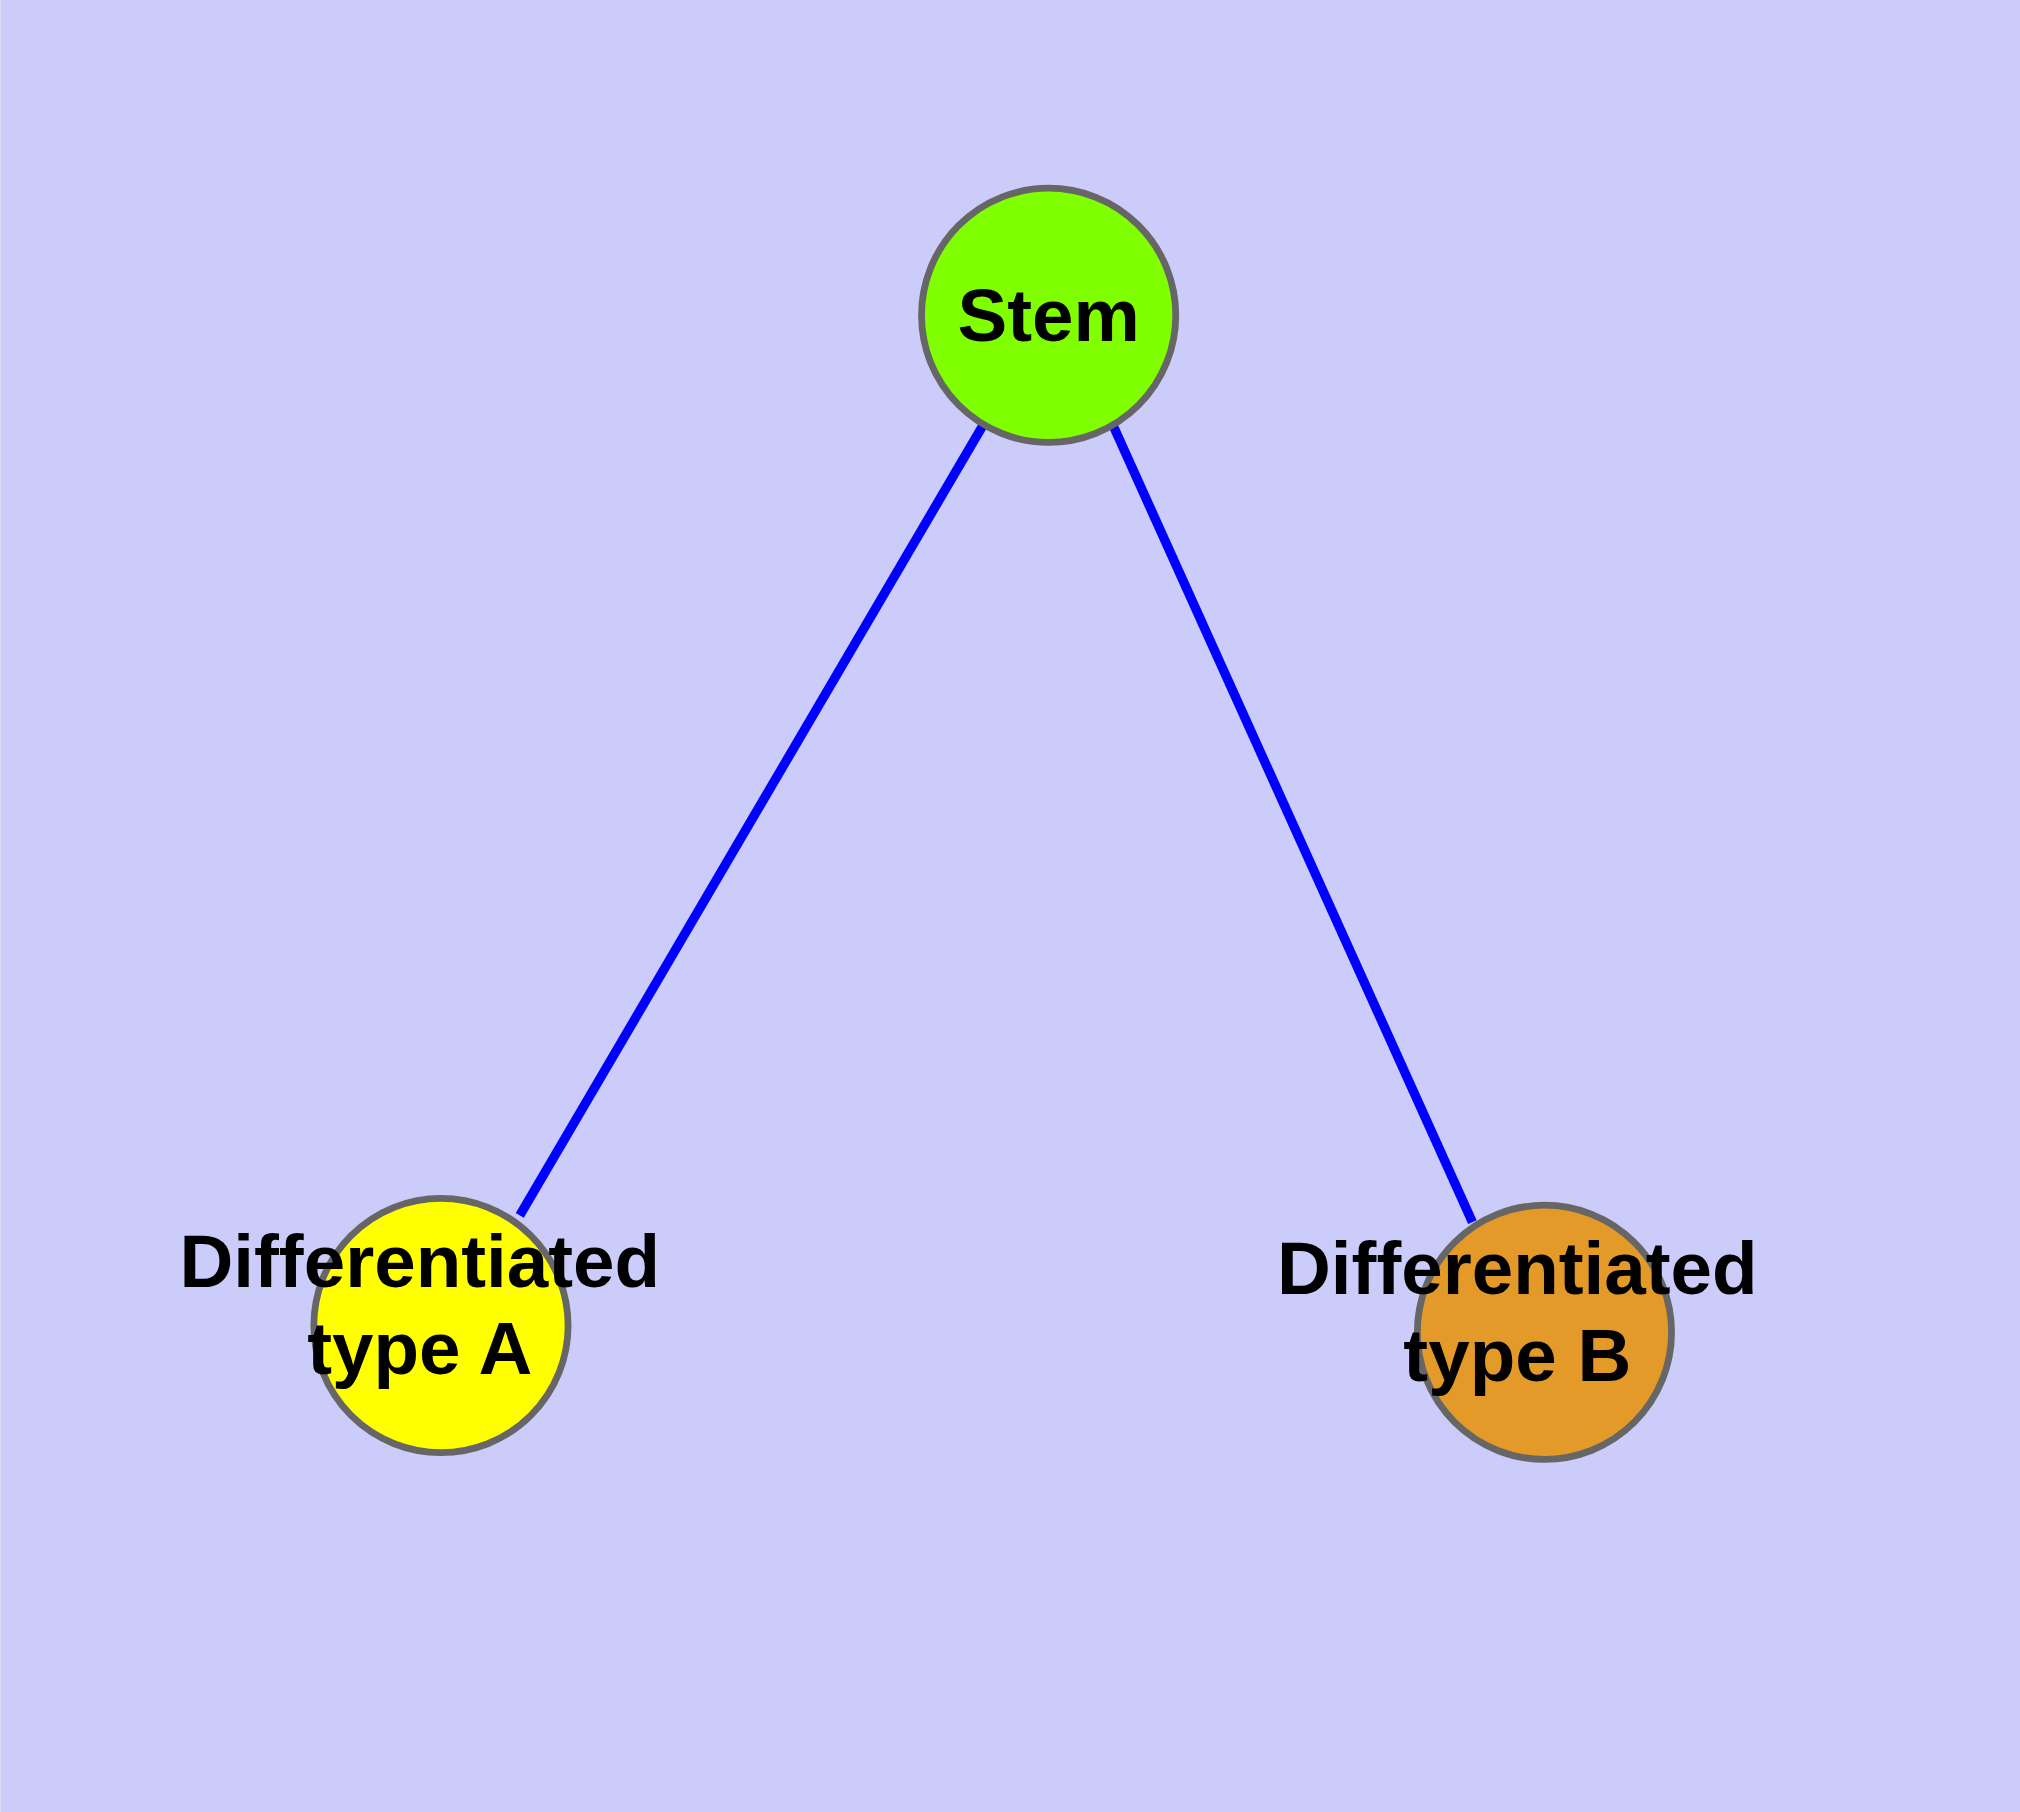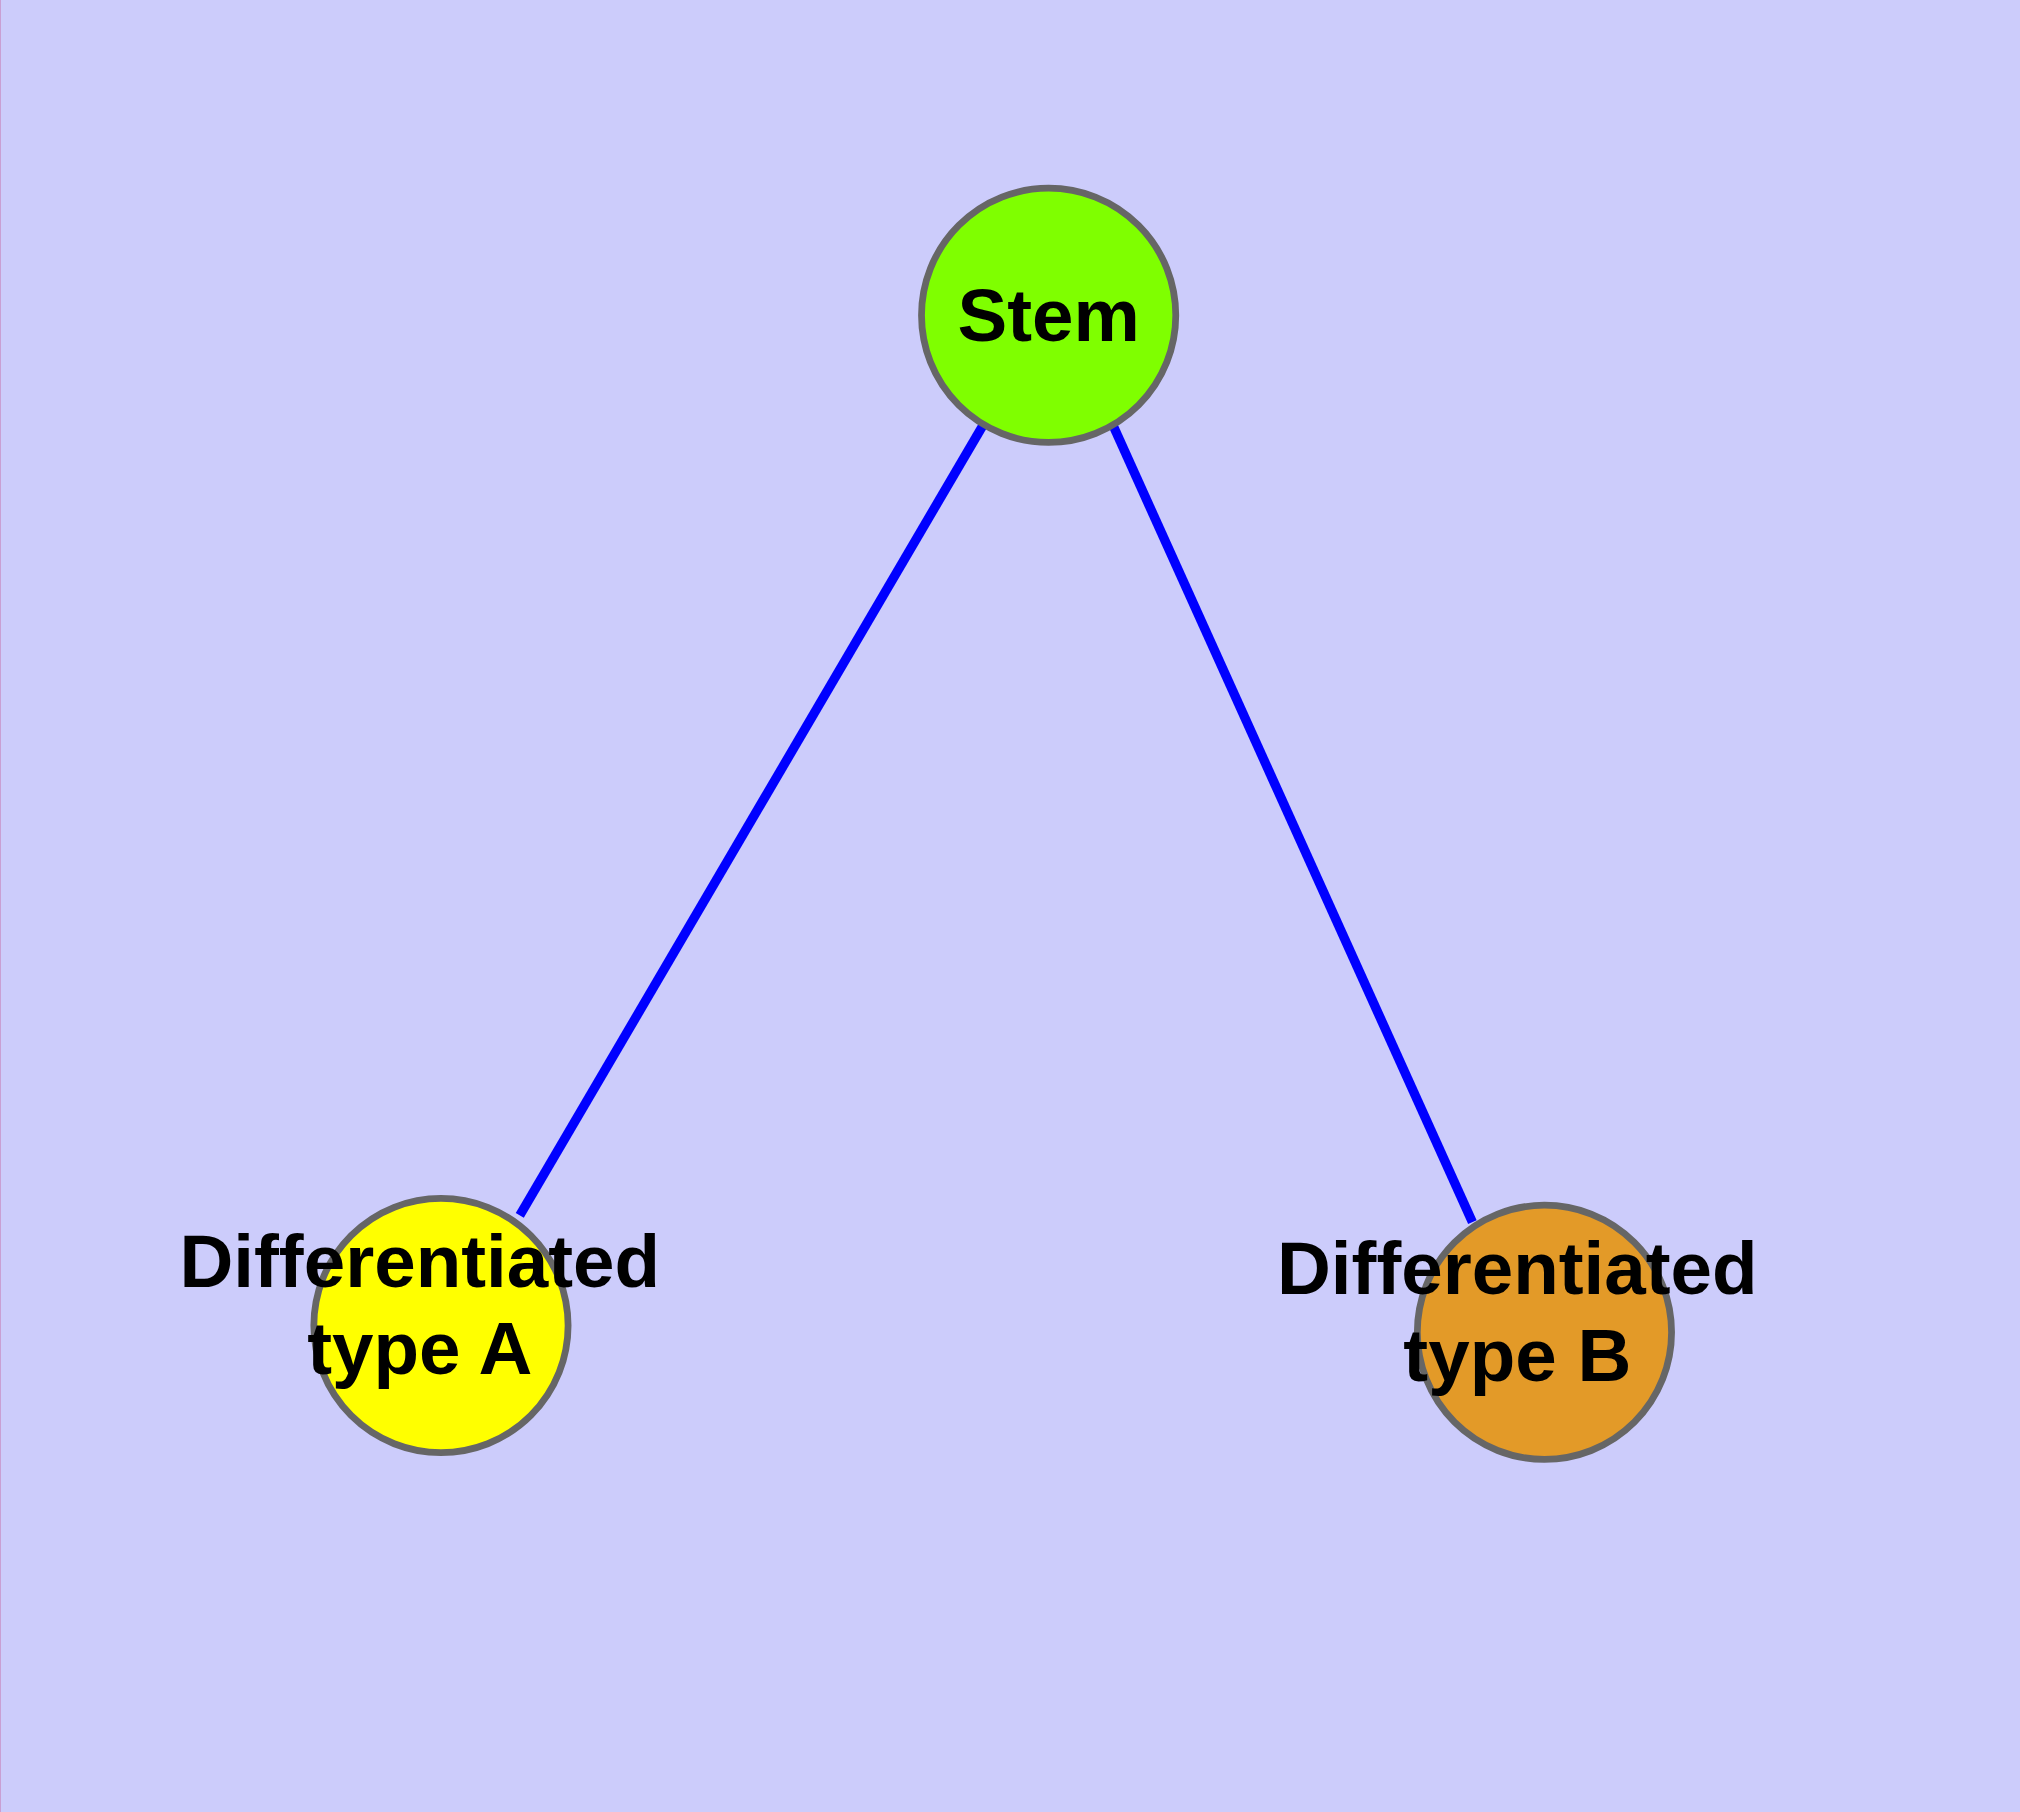--- a/index.html
+++ b/index.html
@@ -37,21 +37,21 @@
   .graph-edge {
     stroke: #0000ff;
     stroke-width: 11;
     stroke-linecap: butt;
     fill: none;
   }
 </style>
 </head>
 <body>
 
-<div id="stage" style="background: #be185d;">
+<div id="stage" style="background: #fef9c3;">
   <svg id="graph-svg" viewBox="0 0 2384 2138" xmlns="http://www.w3.org/2000/svg">
 
     <rect x="0" y="0" width="2384" height="2138" fill="#ccccfb"></rect>
 
     <g>
       <line class="graph-edge" x1="1160" y1="501" x2="613" y2="1434" stroke="#0000ff" stroke-width="11"></line>
       <line class="graph-edge" x1="1313" y1="502" x2="1737" y2="1442" stroke="#0000ff" stroke-width="11"></line>
     </g>
 
     <g>

